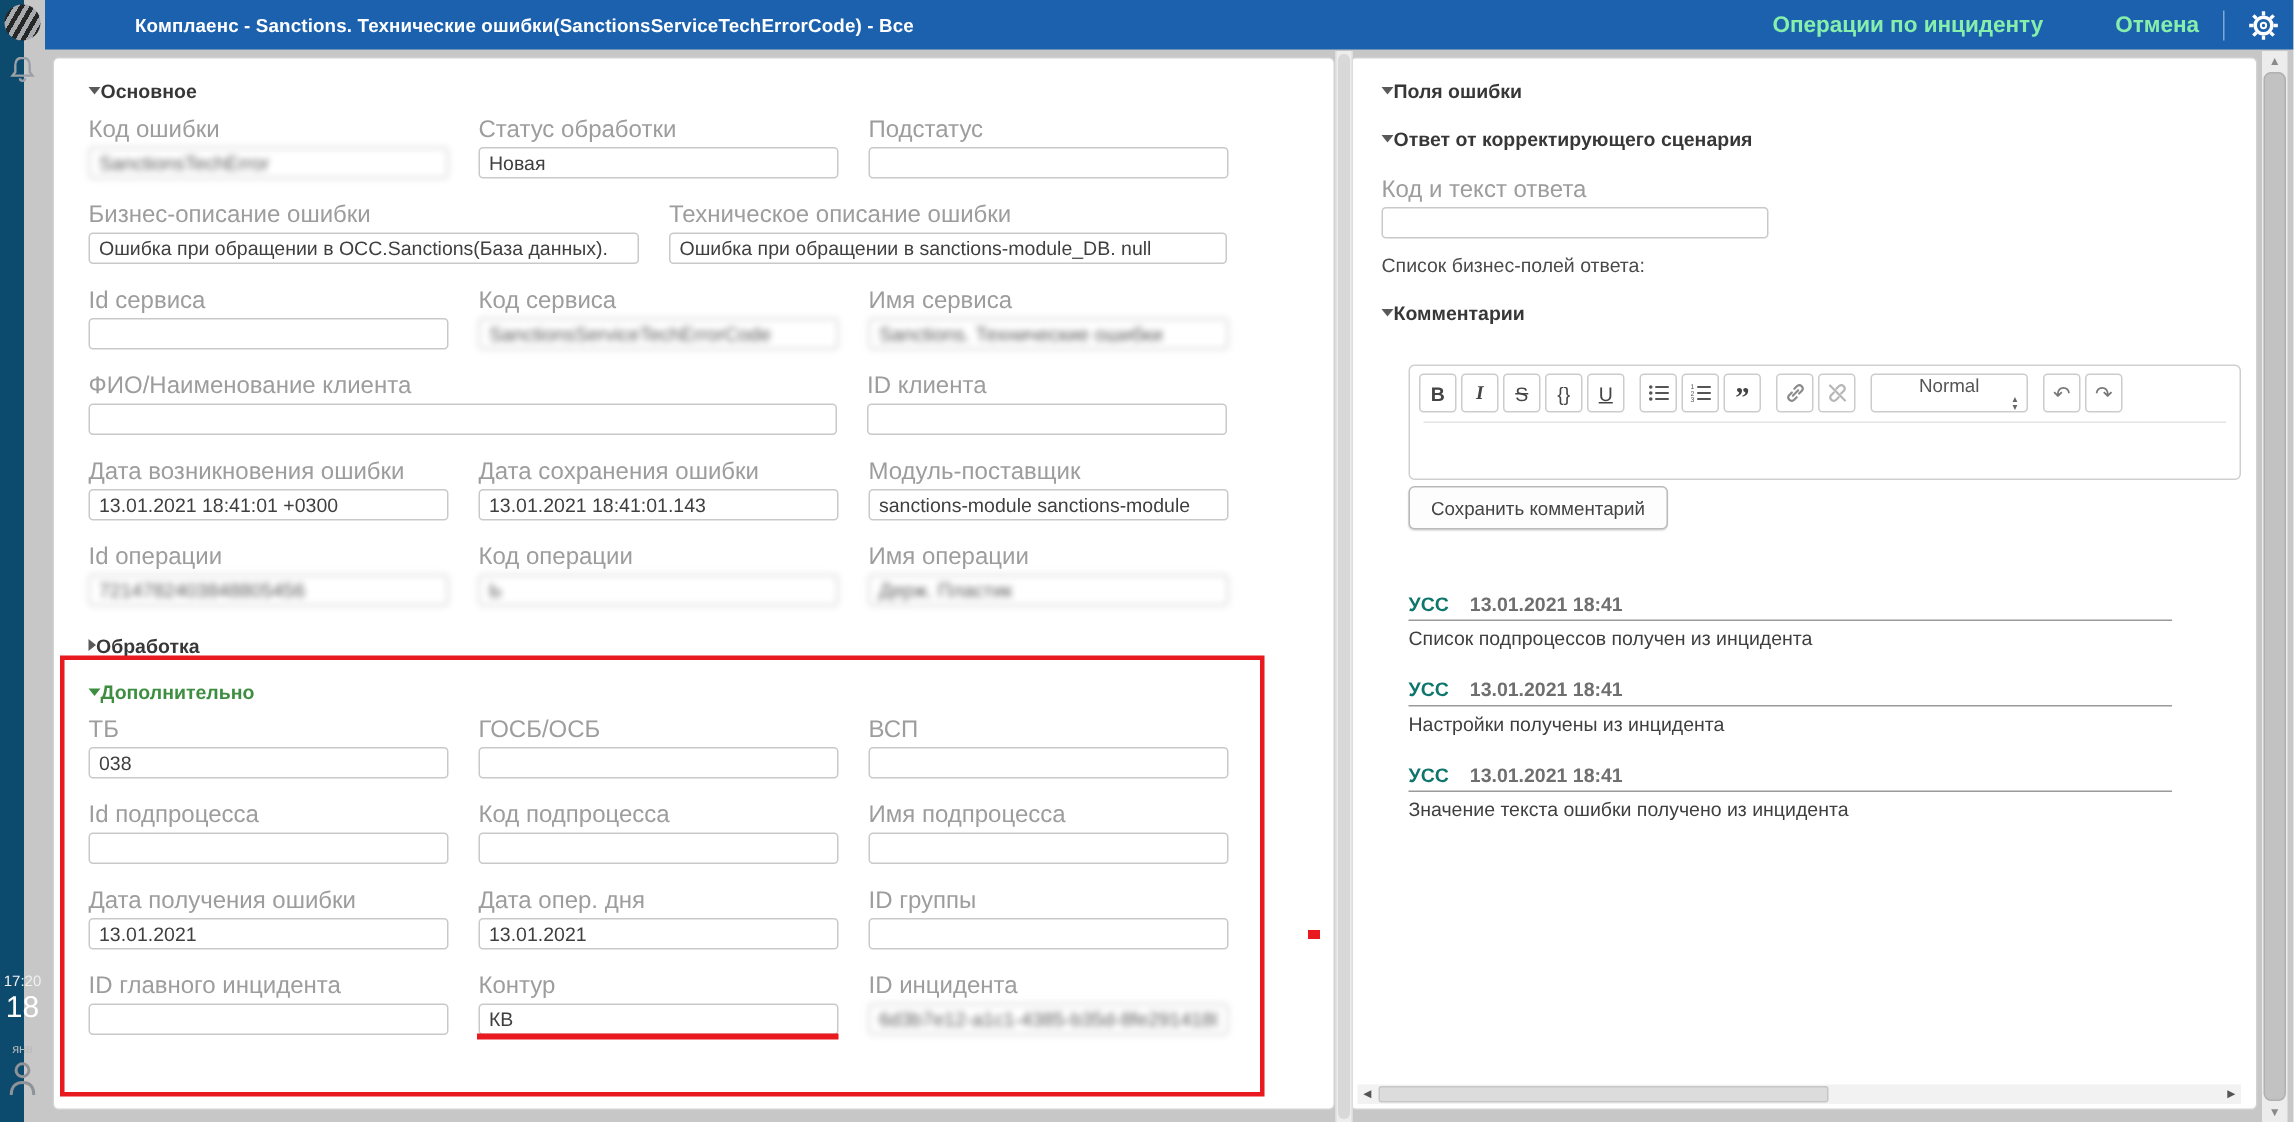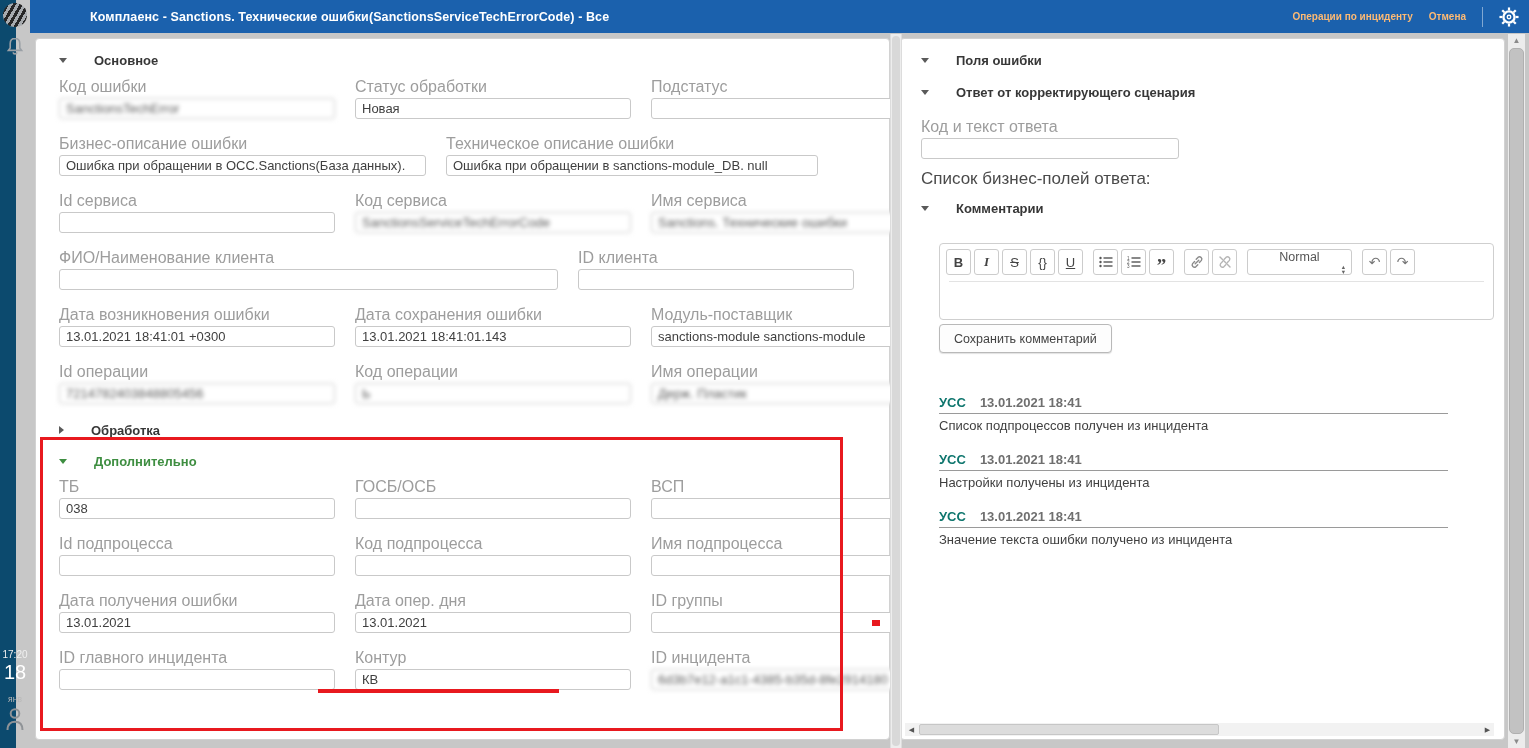--- a/index.html
+++ b/index.html
@@ -17,44 +17,44 @@
   .rail-bell { position:absolute; left:5px; top:36px; }
   .rail-time { position:absolute; left:0; top:649px; width:30px; text-align:center; color:#f0f0f0; font-size:10px; }
   .rail-day  { position:absolute; left:0; top:661px; width:30px; text-align:center; color:#ffffff; font-size:20px; }
   .rail-month{ position:absolute; left:0; top:694px; width:30px; text-align:center; color:#b9b9b9; font-size:8.5px; }
   .rail-user { position:absolute; left:5px; top:706px; }
   
   .topbar { position:absolute; left:30px; top:0; width:1499px; height:33px; background:#1b61ad;
     display:flex; align-items:center; z-index:5; }
   .topbar-title { color:#fff; font-weight:bold; font-size:12.5px; margin-left:60px; letter-spacing:.1px; }
   .topbar-right { margin-left:auto; display:flex; align-items:center; gap:16px; padding-right:10px; }
-  .topbar-link { color:#fdba74; font-weight:bold; font-size:10px; cursor:pointer; white-space:nowrap; }
+  .topbar-link { color:#86efac; font-weight:bold; font-size:15px; cursor:pointer; white-space:nowrap;margin-left:32px; }
   .topbar-sep { width:1px; height:20px; background:rgba(255,255,255,.45); }
   
   .card { position:absolute; top:38px; background:#fff; border:1px solid #d2d2d2; border-radius:4px; }
   .card-left  { left:35px;  width:855px; height:702px; padding:13px 0 0 23px; }
   .card-right { left:900px; width:605px; height:702px; padding:13px 0 0 20px; }
   
-  .sec-h { display:flex; align-items:center; gap:27px; font-size:13px; font-weight:bold; color:#373737; height:16px; }
+  .sec-h { display:flex; align-items:center; gap:0; font-size:13px; font-weight:bold; color:#373737; height:16px; }
   .sec-h.green { color:#3e8e41; }
   .tri-down { width:0; height:0; border-left:4px solid transparent; border-right:4px solid transparent; border-top:5px solid #5a5a5a; }
   .tri-down.green { border-top-color:#3e8e41; }
   .tri-right { width:0; height:0; border-top:4px solid transparent; border-bottom:4px solid transparent; border-left:5px solid #5a5a5a; }
   
   .row { display:flex; margin-bottom:18px; }
   .f { margin-right:20px; }
   .flabel { display:block; font-size:16px; color:#9d9d9d; height:14px; line-height:14px; margin-bottom:4px; white-space:nowrap; }
-  .fin { width:276px; height:21px; border:1px solid #c9c9c9; border-radius:3px; padding:0 6px;
+  .fin { width:240px; height:21px; border:1px solid #c9c9c9; border-radius:3px; padding:0 6px;
     font-size:13px; color:#3f3f3f; font-family:inherit; background:#fff; }
   .fin.w367 { width:367px; } .fin.w372 { width:372px; } .fin.w499 { width:499px; } .fin.w258 { width:258px; }
   .redacted { filter:blur(2px); color:#5a5a5a; }
   .mt12 { margin-top:12px; } .mt15 { margin-top:15px; } .mb11 { margin-bottom:11px; }
   
   .resp-label { margin-top:20px; }
-  .list-label { font-size:17px; color:#4a4a4a; margin-top:10px; height:16px; }
+  .list-label { font-size:13px; color:#4a4a4a; margin-top:10px; height:16px; }
   .editor { margin:27px 0 0 18px; width:555px; height:77px; border:1px solid #cfcfcf; border-radius:4px; background:#fff; }
   .toolbar { display:flex; align-items:center; padding:5px 0 0 6px; }
   .tbtn { width:25px; height:26px; border:1px solid #ccc; border-radius:3px; background:#fff; color:#444;
     display:flex; align-items:center; justify-content:center; font-size:13px; margin-right:3px; cursor:pointer; }
   .tbtn.b { font-weight:bold; }
   .tbtn.i { font-style:italic; font-family:"Liberation Serif", serif; font-weight:bold; }
   .tbtn.s { text-decoration:line-through; }
   .tbtn.u { text-decoration:underline; }
   .tbtn.q { font-family:"Liberation Serif", serif; font-weight:bold; font-size:19px; line-height:10px; padding-top:8px; }
   .tgap { width:7px; }

